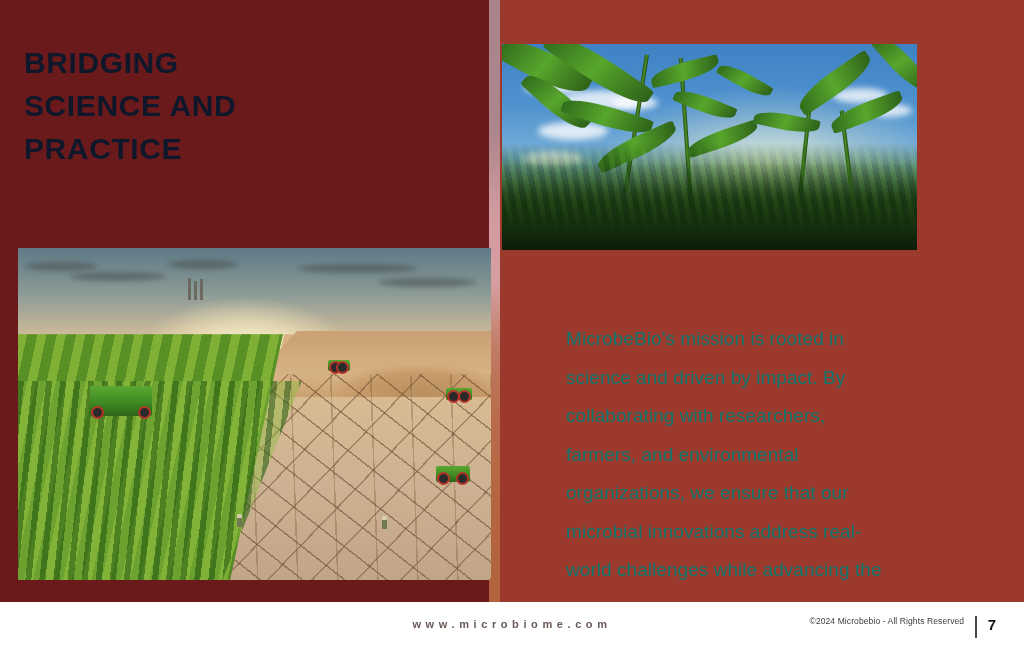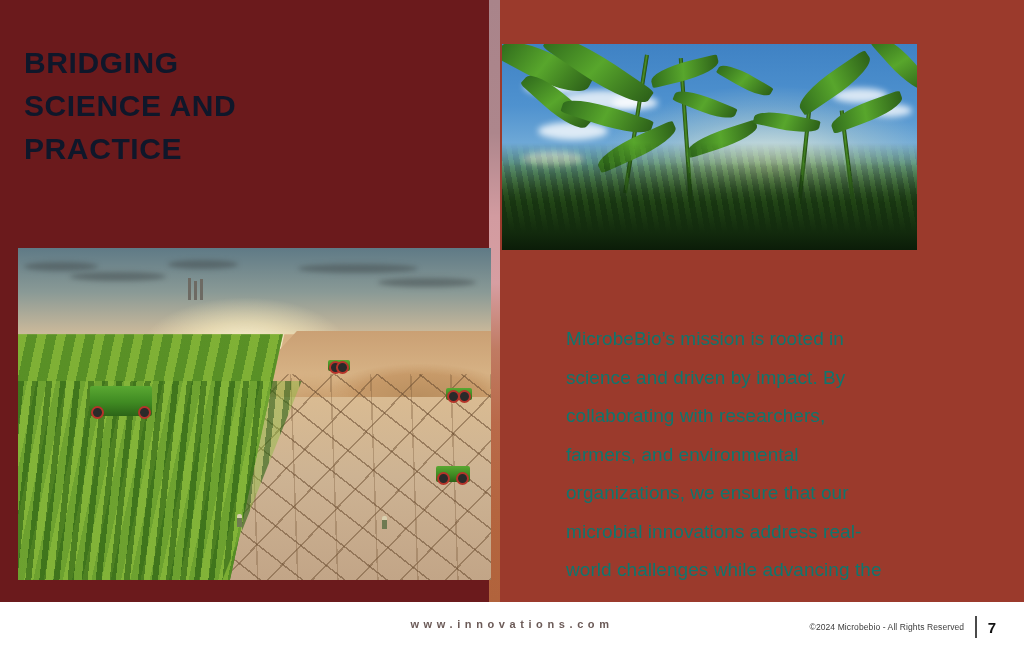--- a/index.html
+++ b/index.html
@@ -169,21 +169,21 @@
   .footer-url {
     position:absolute; left:0; top:16px; width:1024px;
     text-align:center;
     color:#6b5a57;
     font-size:11px;
     font-weight:bold;
     letter-spacing:4.6px;
   }
   .footer-right {
     position:absolute; right:28px; top:14px;
-    display:flex; align-items:center; gap:11px;
+    display:flex; align-items:flex-start; gap:11px;
   }
   .footer-copyright {
     color:#3b3b3b;
     font-size:8.5px;
     letter-spacing:0.1px;
     white-space:nowrap;
   }
   .footer-divider { width:1.5px; height:22px; background:#4a4a4a; }
   .footer-page {
     color:#111111;
@@ -259,21 +259,21 @@
     <div class="tractor" style="left:310px; top:112px; width:22px; height:11px;"></div>
     <div class="tractor" style="left:428px; top:140px; width:26px; height:12px;"></div>
     <div class="tractor" style="left:418px; top:218px; width:34px; height:16px;"></div>
     <div class="farmer" style="left:219px; top:266px;"></div>
     <div class="farmer" style="left:364px; top:268px;"></div>
   </div>
 
   <p class="body-text">MicrobeBio’s mission is rooted in science and driven by impact. By collaborating with researchers, farmers, and environmental organizations, we ensure that our microbial innovations address real-world challenges while advancing the frontiers of soil microbiome research.</p>
 
   <div class="footer">
-    <div class="footer-url">www.innovations.com</div>
+    <div class="footer-url">www.microbiome.com</div>
     <div class="footer-right">
       <span class="footer-copyright">©2024 Microbebio - All Rights Reserved</span>
       <span class="footer-divider"></span>
       <span class="footer-page">7</span>
     </div>
   </div>
 
 </div>
 
 </body></html>

